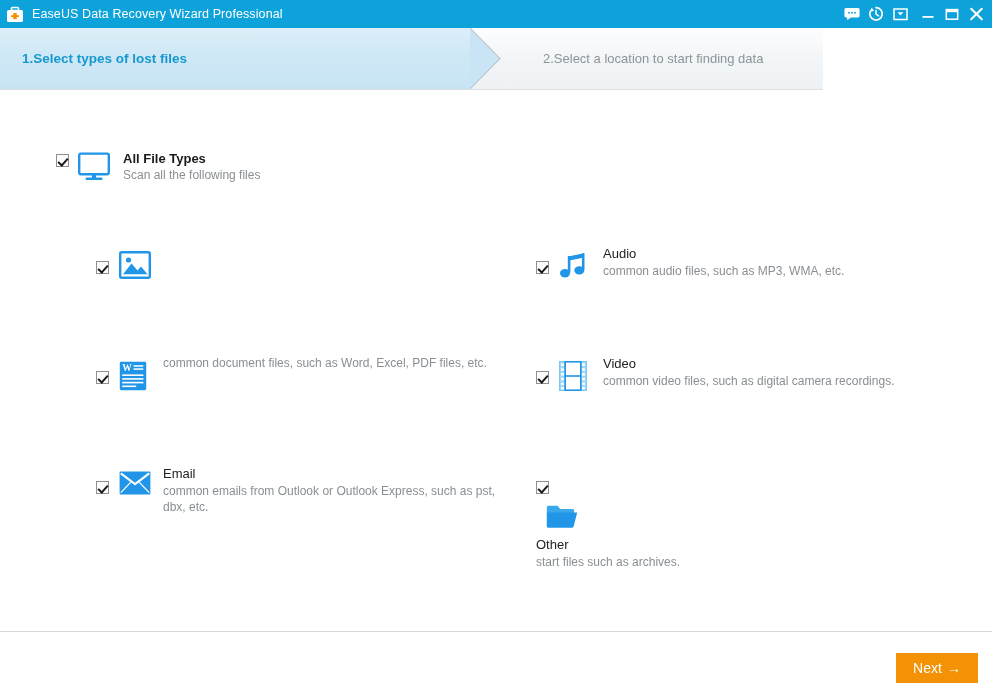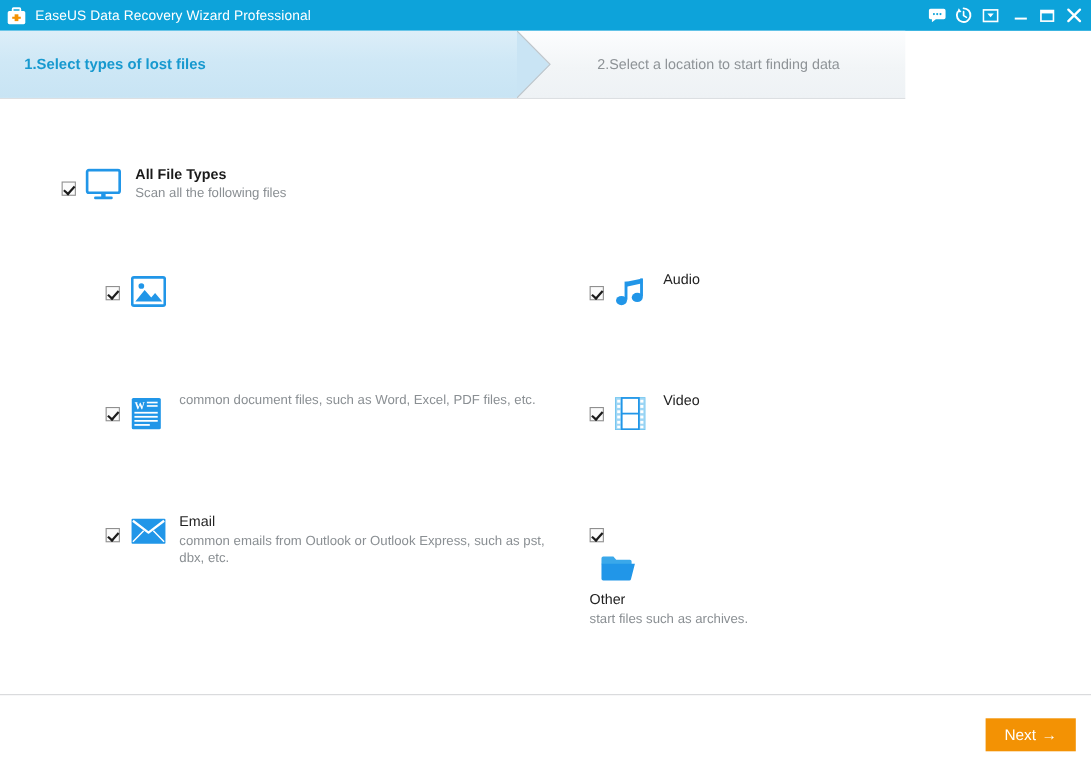--- a/index.html
+++ b/index.html
@@ -107,21 +107,21 @@
     left: 0; top: 90px;
     width: 992px; height: 541px;
     background: #ffffff;
   }
 
   
   .allrow {
     position: absolute;
     left: 56px; top: 62px;
     display: flex;
-    align-items: flex-end;
+    align-items: flex-start;
   }
   .allrow .cbwrap { margin-top: 1px; }
   .allrow .iconbox {
     width: 34px; height: 30px;
     margin-left: 8px; margin-right: 12px;
     position: relative;
     flex: 0 0 auto;
   }
   .allrow .texts { margin-top: -2px; }
   .all-title {
@@ -345,20 +345,21 @@
           <svg class="icon-svg" width="30" height="30" viewBox="0 0 30 30">
             <path d="M10.5 5.2 L25 2.2 L25 6.6 L10.5 9.6 Z" fill="#2196e8"></path>
             <rect x="8.8" y="5.0" width="2.6" height="16.5" fill="#2196e8"></rect>
             <rect x="22.9" y="2.2" width="2.6" height="16.5" fill="#2196e8"></rect>
             <ellipse cx="6" cy="22.2" rx="5" ry="4.2" fill="#2196e8"></ellipse>
             <ellipse cx="20.3" cy="19.4" rx="5" ry="4.2" fill="#2196e8"></ellipse>
           </svg>
         </div>
         <div class="texts">
           <div class="cell-title">Audio</div>
+          <div class="cell-sub">common audio files, such as MP3, WMA, etc.</div>
         </div>
       </div>
 
       <div class="cell" style="left:96px; top:110px;">
         <div class="cbwrap">
           <span class="cb"></span>
         </div>
         <div class="iconbox">
           <svg class="icon-svg" width="28" height="30" viewBox="0 0 28 30">
             <rect x="0.8" y="0.8" width="26.4" height="28.4" rx="1.4" fill="#2196e8"></rect>
@@ -398,20 +399,21 @@
               <rect x="23.1" y="16.8" width="2.8" height="2.6"></rect>
               <rect x="23.1" y="21.6" width="2.8" height="2.6"></rect>
               <rect x="23.1" y="26.0" width="2.8" height="2.3"></rect>
             </g>
             <rect x="6.2" y="0.8" width="15.6" height="28.4" fill="#ffffff" stroke="#2196e8" stroke-width="1.6"></rect>
             <rect x="6.2" y="14.2" width="15.6" height="1.6" fill="#2196e8"></rect>
           </svg>
         </div>
         <div class="texts">
           <div class="cell-title">Video</div>
+          <div class="cell-sub wide">common video files, such as digital camera recordings.</div>
         </div>
       </div>
 
       <div class="cell" style="left:96px; top:220px;">
         <div class="cbwrap">
           <span class="cb"></span>
         </div>
         <div class="iconbox">
           <svg class="icon-svg" width="32" height="24" viewBox="0 0 32 24">
             <rect x="0.6" y="0.6" width="30.8" height="22.8" rx="1" fill="#2196e8"></rect>

